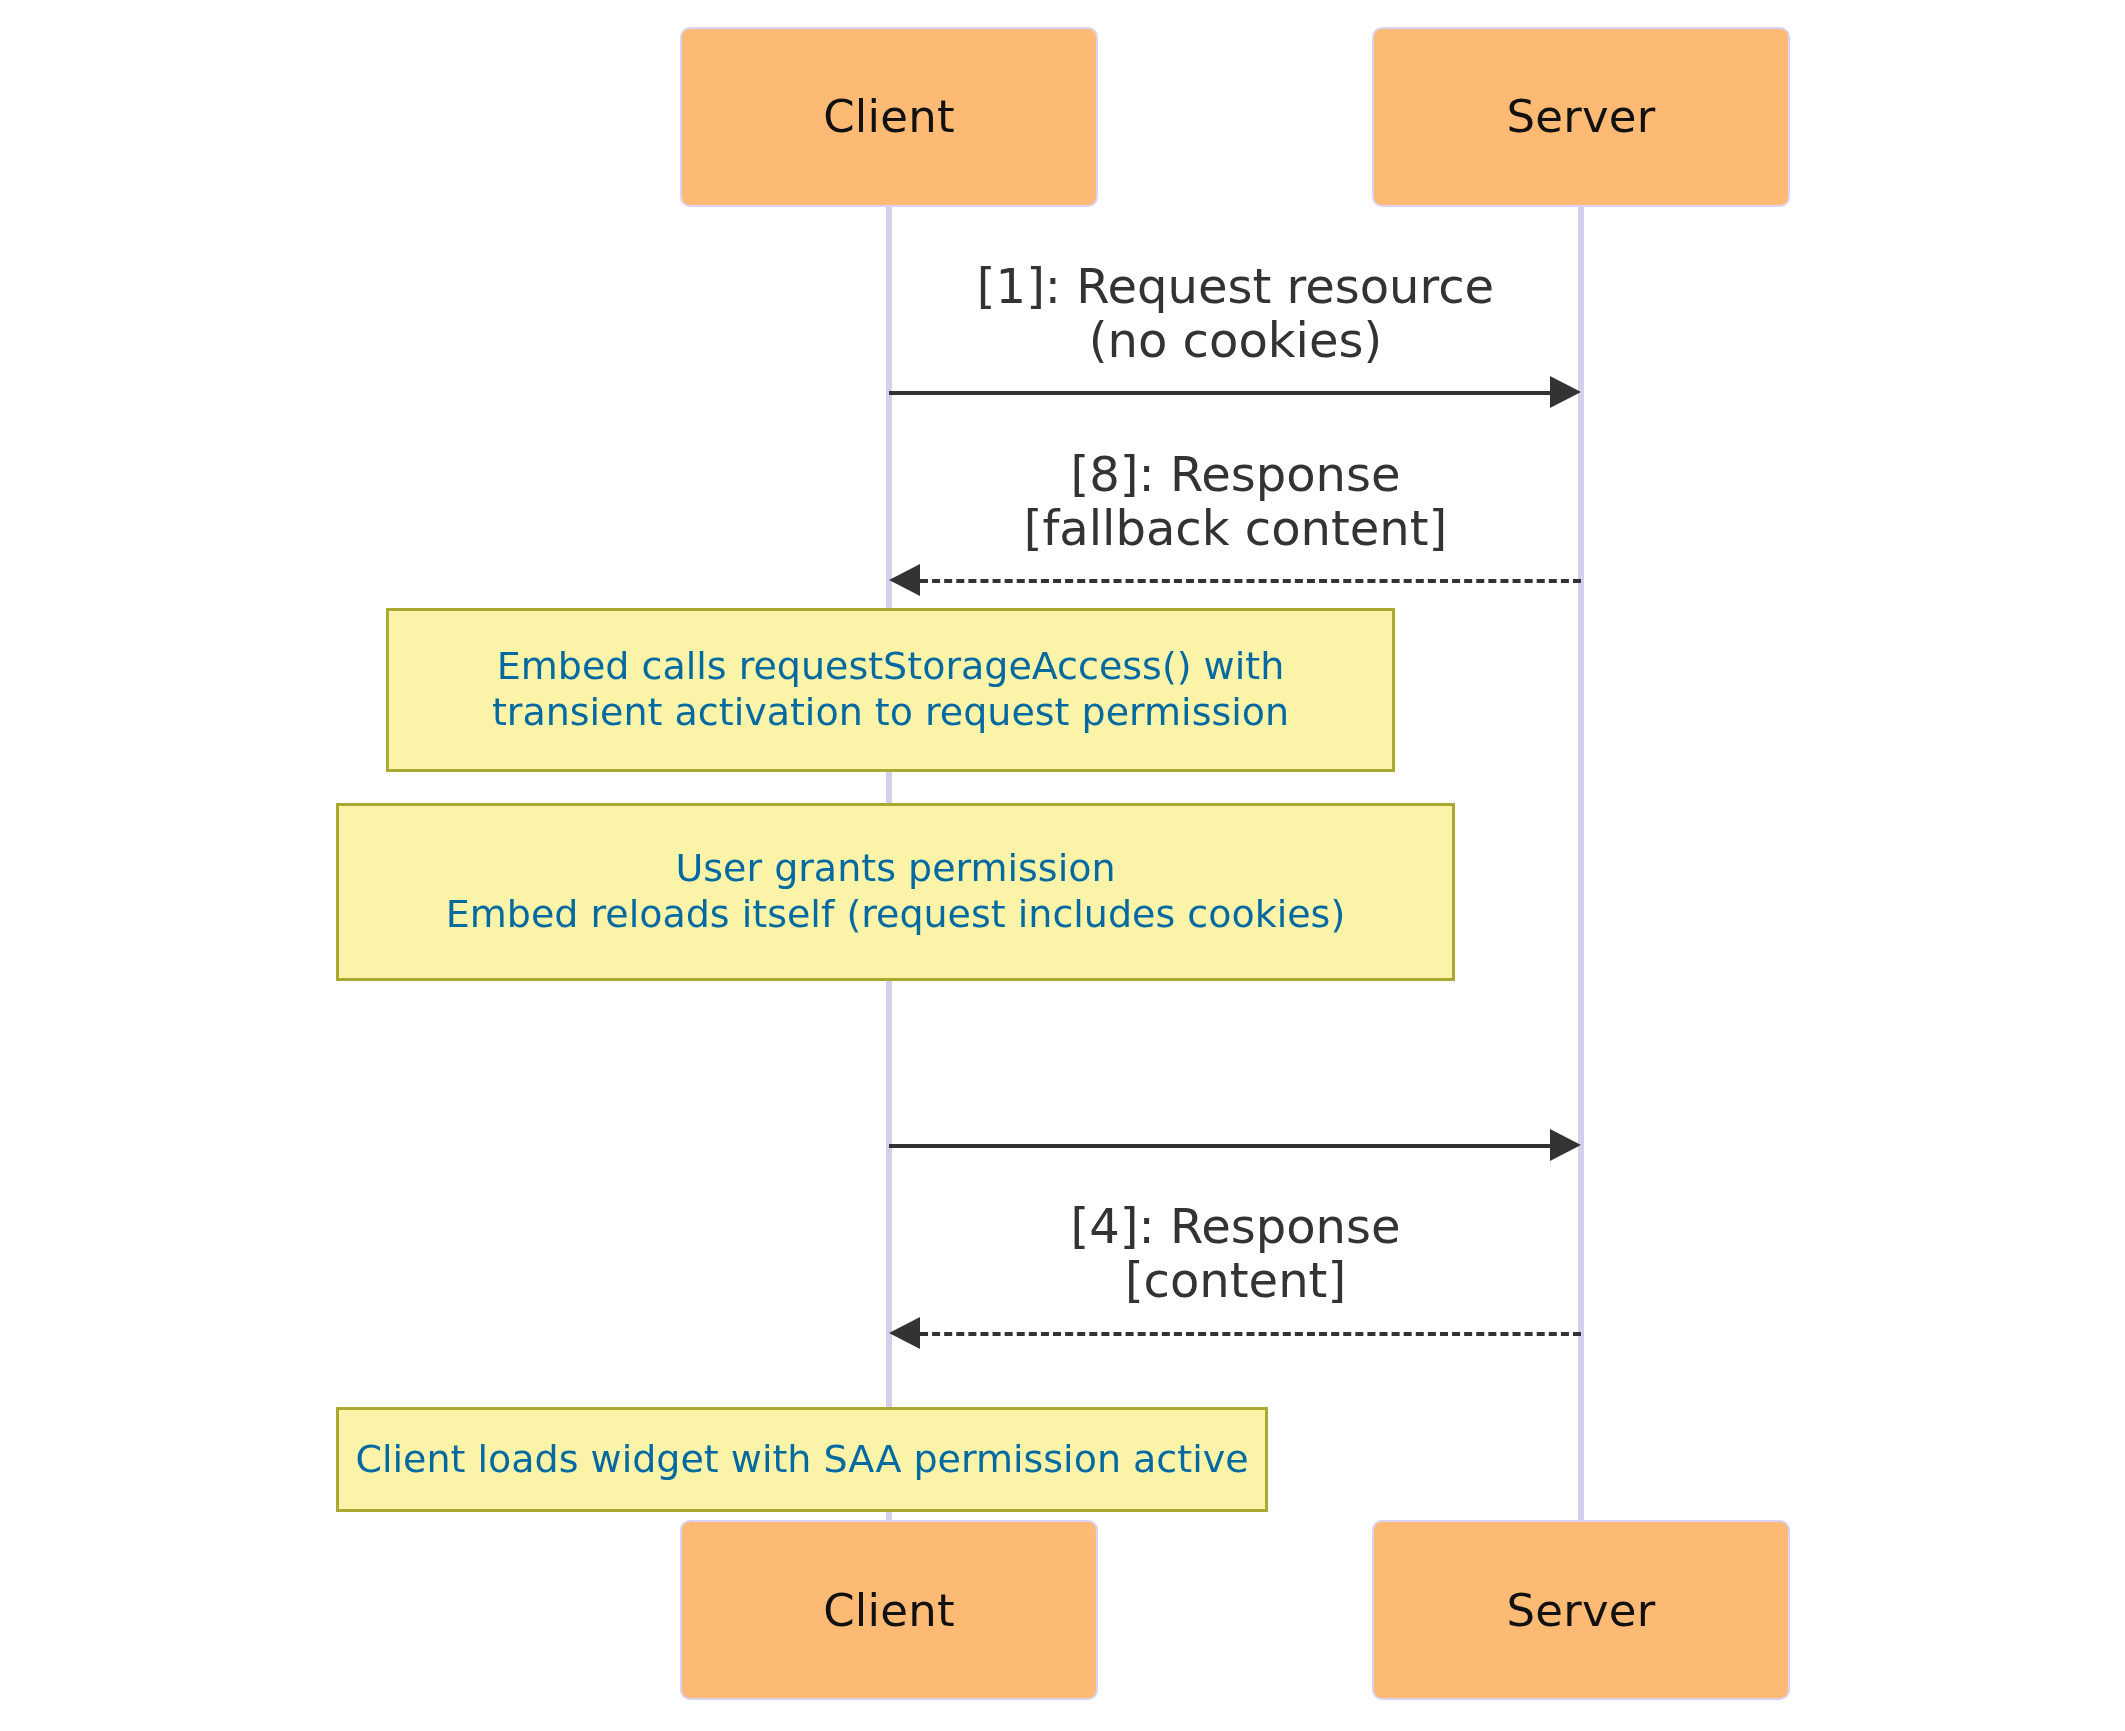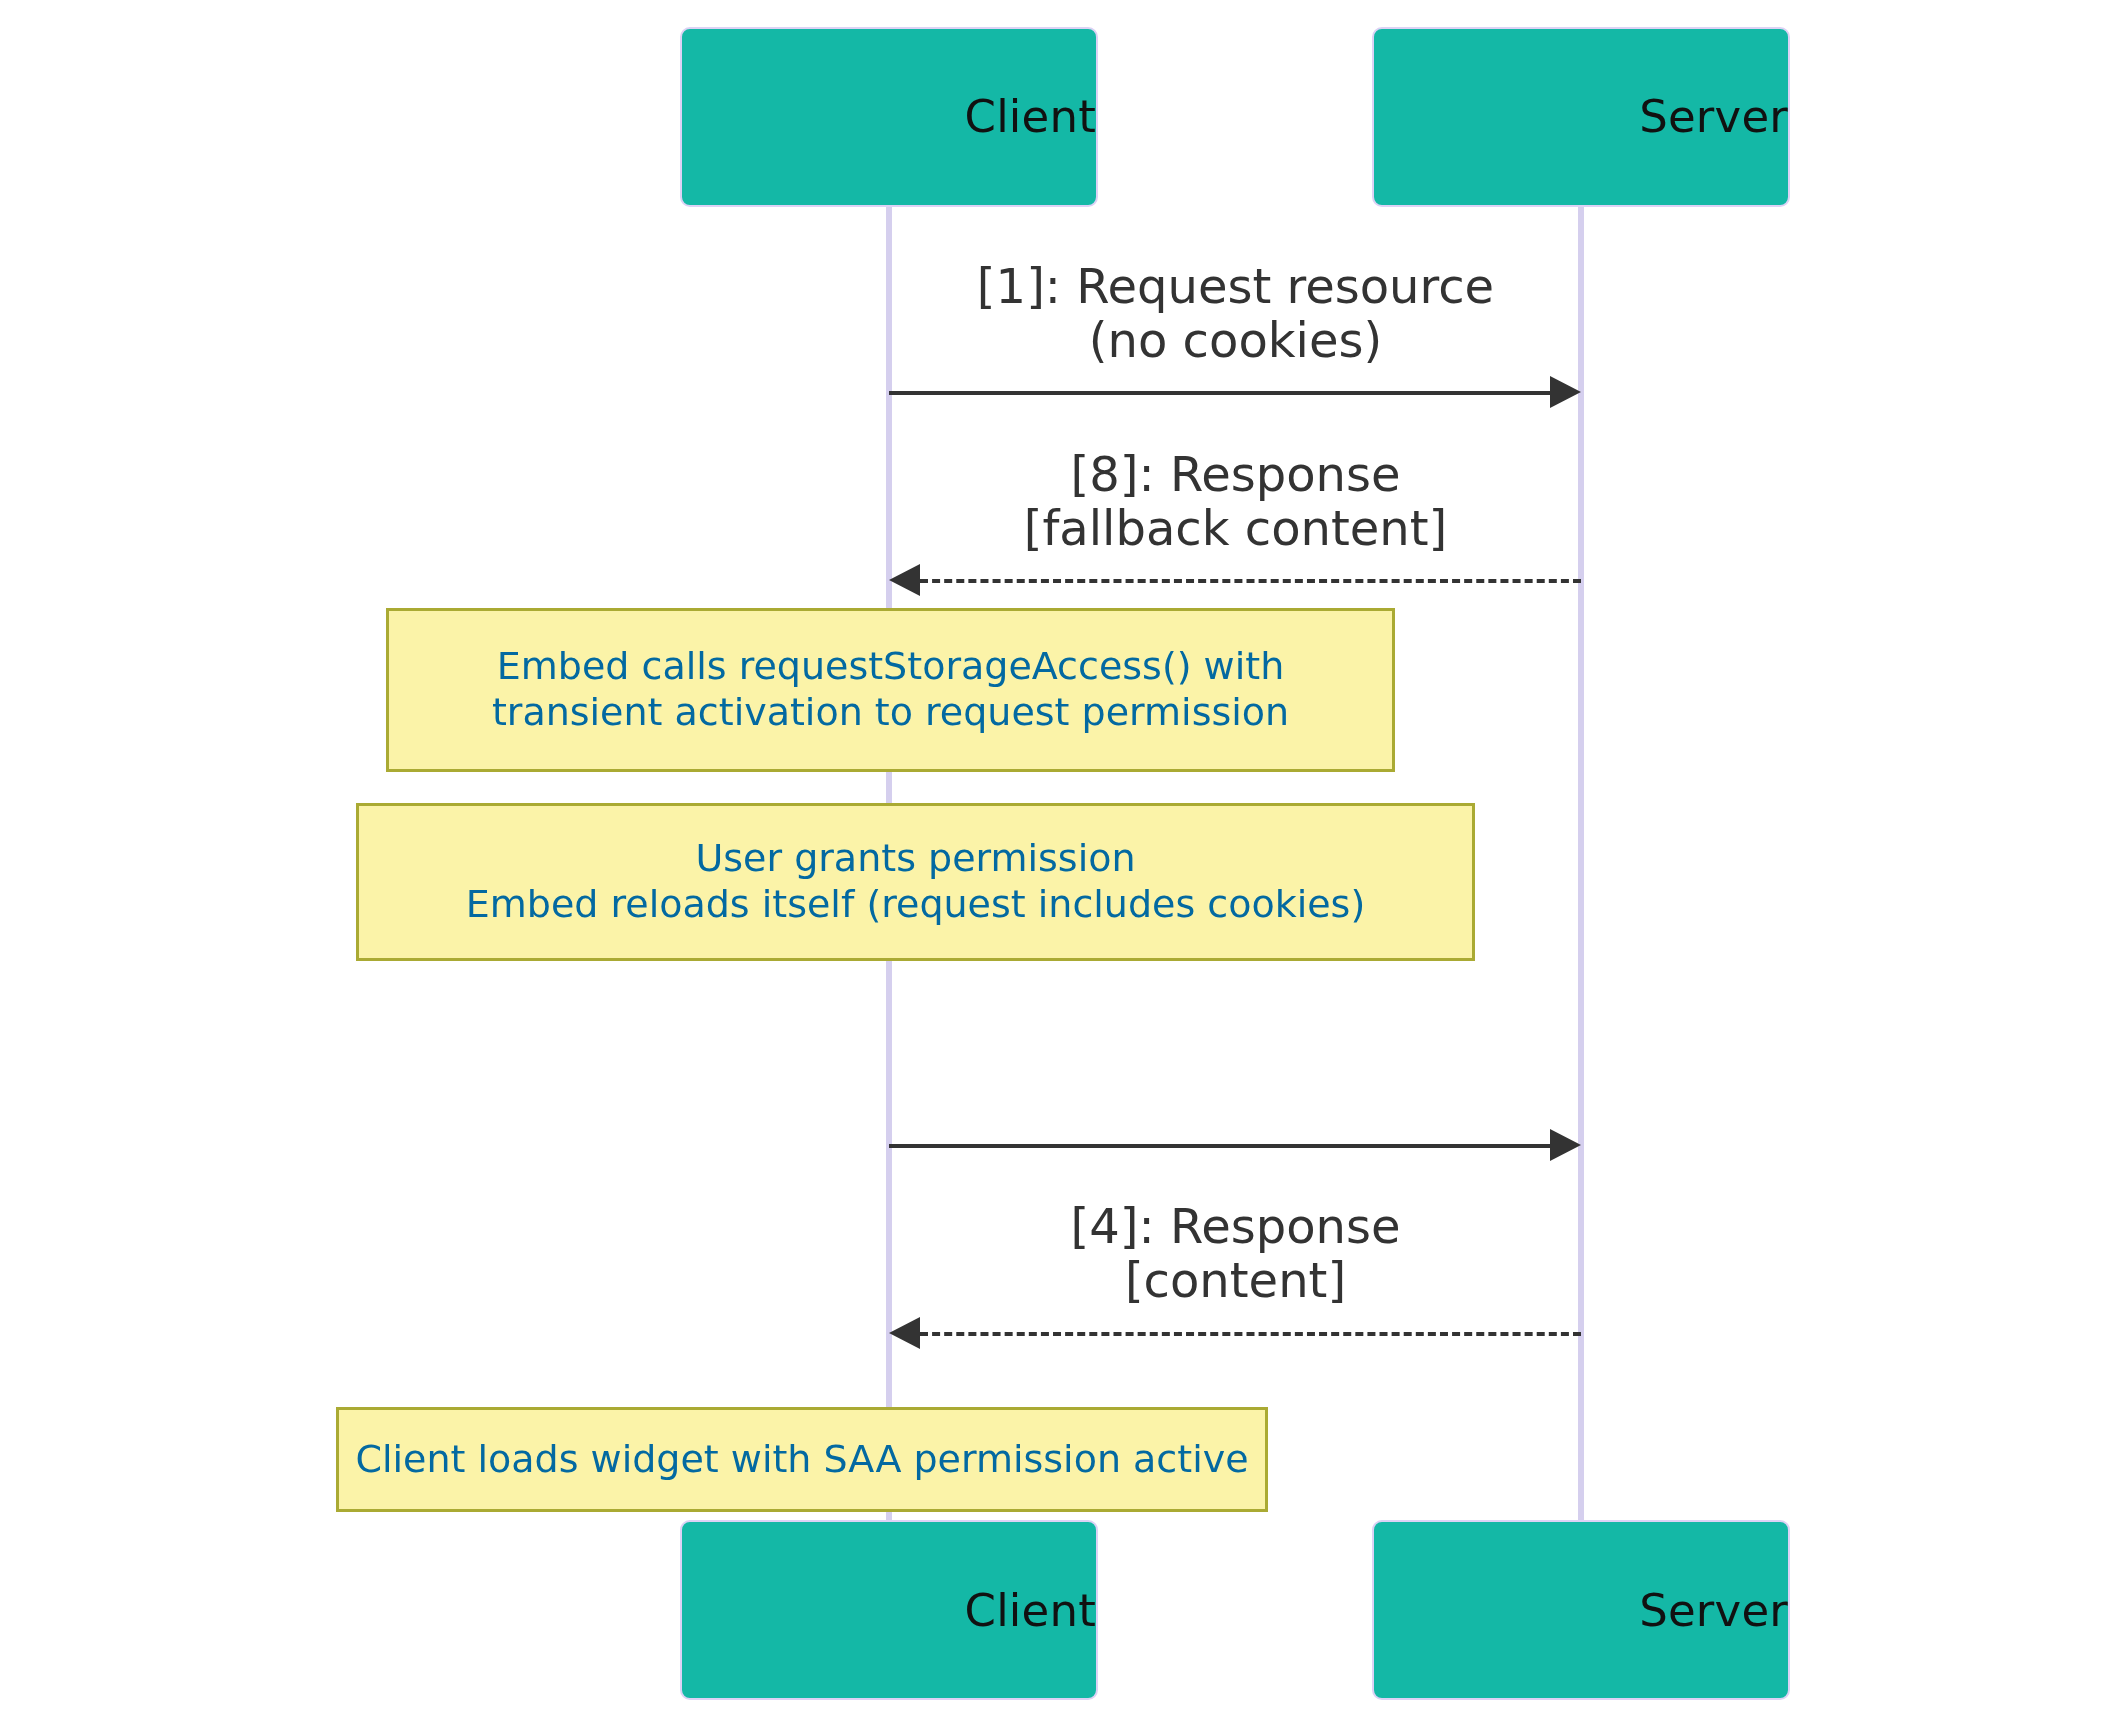--- a/index.html
+++ b/index.html
@@ -24,26 +24,26 @@
     position: absolute;
     width: 5.9px;
     background: #d5cfee;
     transform: translateX(-3px);
   }
 
   
   .participant {
     position: absolute;
     box-sizing: border-box;
-    background: #14b8a6;
+    background: #fdba74;
     border: 2px solid #dcd2f5;
     border-radius: 9.9px;
     display: flex;
     align-items: center;
-    justify-content: flex-end;
+    justify-content: center;
   }
   .participant-label {
     font-size: 45px;
     color: #111111;
     font-family: "DejaVu Sans", "Liberation Sans", sans-serif;
     line-height: 1;
     letter-spacing: 0.2px;
   }
 
   
@@ -123,21 +123,21 @@
   <div class="msg-label" style="left:889px; top:448px; width:693px;">[8]: Response
 [fallback content]</div>
   <div class="msg-line dashed" style="left:920px; top:579px; width:661px;"></div>
   <div class="arrowhead left" style="left:889px; top:564px;"></div>
 
   <div class="note" style="left:386px; top:608px; width:1009px; height:164px;">
     <span class="note-text">Embed calls requestStorageAccess() with
 transient activation to request permission</span>
   </div>
 
-  <div class="note" style="left:356px; top:803px; width:1119px; height:158px;">
+  <div class="note" style="left:336px; top:803px; width:1119px; height:178px;">
     <span class="note-text">User grants permission
 Embed reloads itself (request includes cookies)</span>
   </div>
 
   <div class="msg-line" style="left:889px; top:1144px; width:662px;"></div>
   <div class="arrowhead right" style="left:1550px; top:1129px;"></div>
 
   <div class="msg-label" style="left:889px; top:1200px; width:693px;">[4]: Response
 [content]</div>
   <div class="msg-line dashed" style="left:920px; top:1332px; width:661px;"></div>

